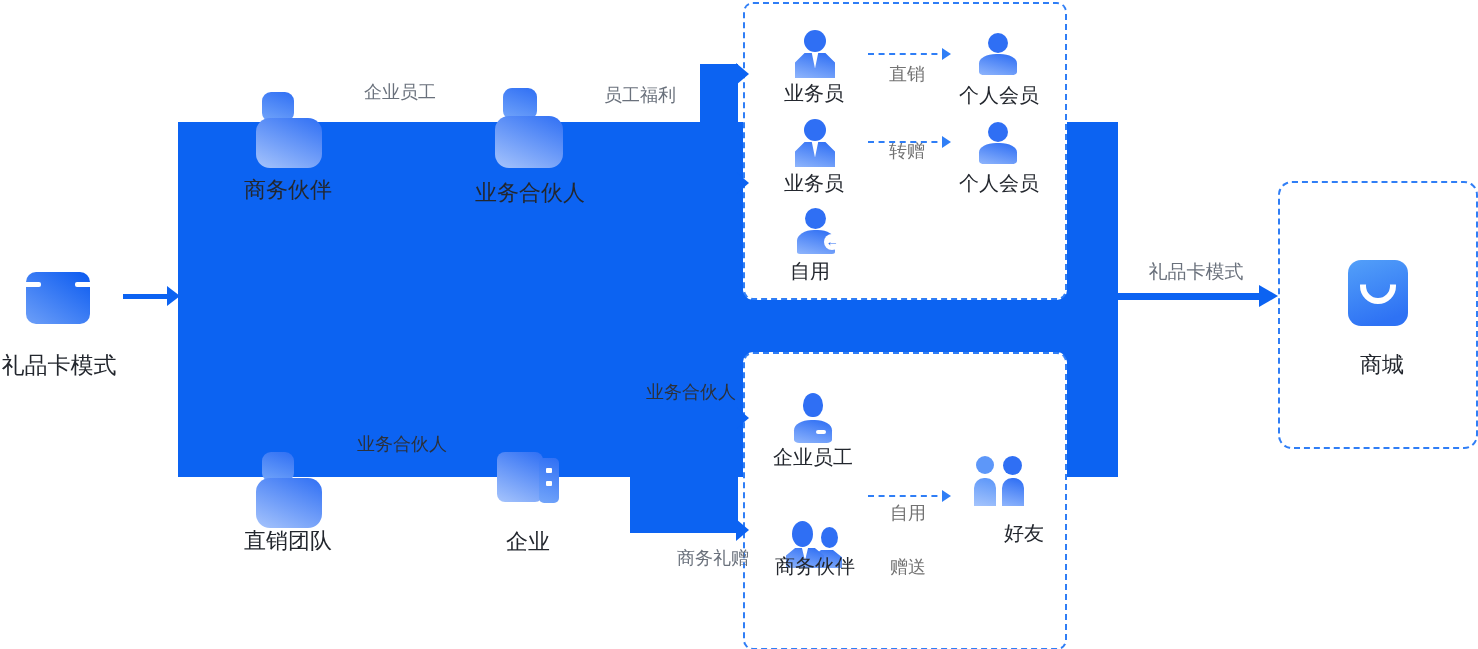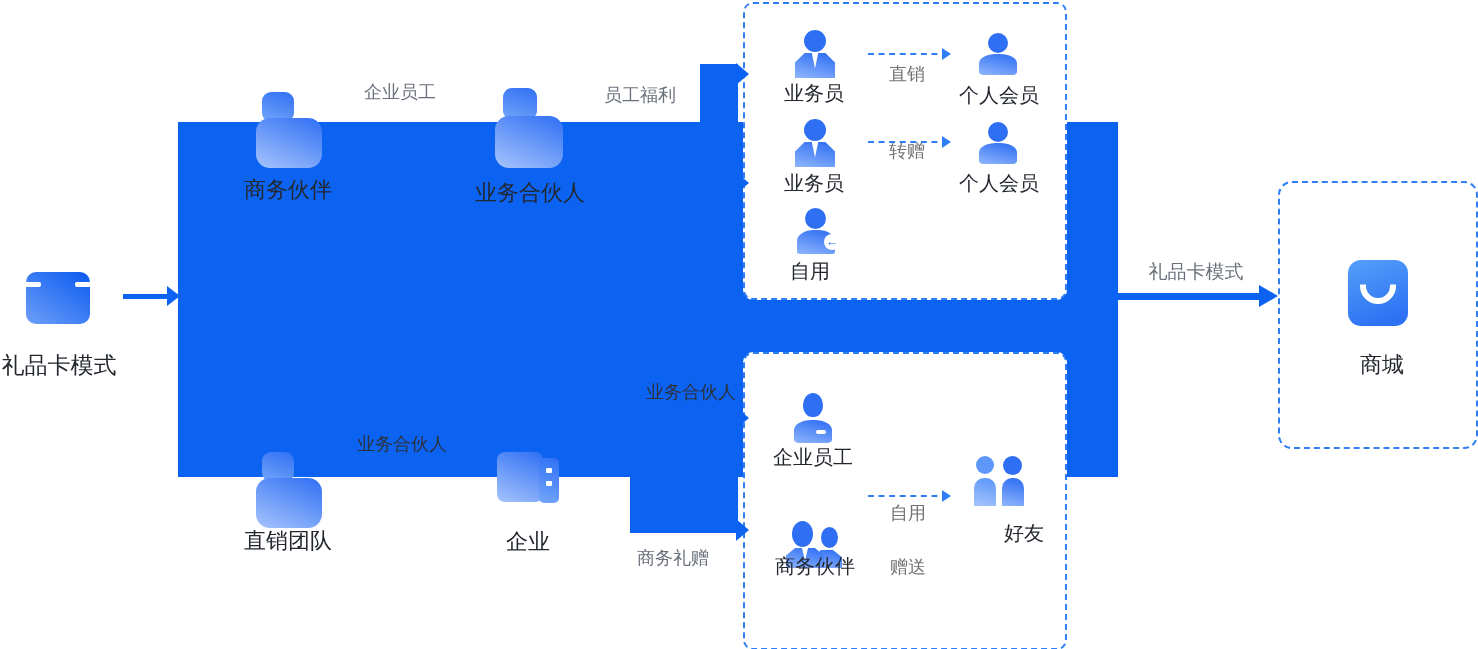--- a/index.html
+++ b/index.html
@@ -84,21 +84,21 @@
 
   <div class="abs icon" style="left:497px;top:448px;width:62px;height:55px;">
     <div class="tile-body" style="left:0;top:4px;width:46px;height:50px;border-radius:8px;"></div>
     <div class="tile-head" style="left:42px;top:10px;width:20px;height:45px;border-radius:5px;"></div>
     <div class="win" style="left:49px;top:20px;width:6px;height:5px;"></div>
     <div class="win" style="left:49px;top:33px;width:6px;height:5px;"></div>
   </div>
   <div class="abs lbl entity" style="left:503px;top:527px;width:50px;">企业</div>
 
   <div class="abs lbl flowlbl-dark" style="left:646px;top:380px;width:76px;z-index:4;">业务合伙人</div>
-  <div class="abs lbl flowlbl" style="left:634px;top:546px;width:78px;text-align:center;">商务礼赠</div>
+  <div class="abs lbl flowlbl" style="left:674px;top:546px;width:78px;text-align:center;">商务礼赠</div>
 
   <div class="abs dash-box" style="left:743px;top:2px;width:320px;height:294px;"></div>
 
   <div class="abs icon" style="left:795px;top:30px;width:40px;height:48px;">
     <div class="head" style="left:9px;top:0;width:22px;height:22px;"></div>
     <div class="suit-body grad" style="height:25px;"></div>
   </div>
   <div class="abs lbl entity-s" style="left:782px;top:80px;width:64px;">业务员</div>
   <div class="abs lbl grey" style="left:885px;top:23px;width:44px;">直销</div>
   <div class="abs darrow" style="left:868px;top:53px;width:80px;"></div>

